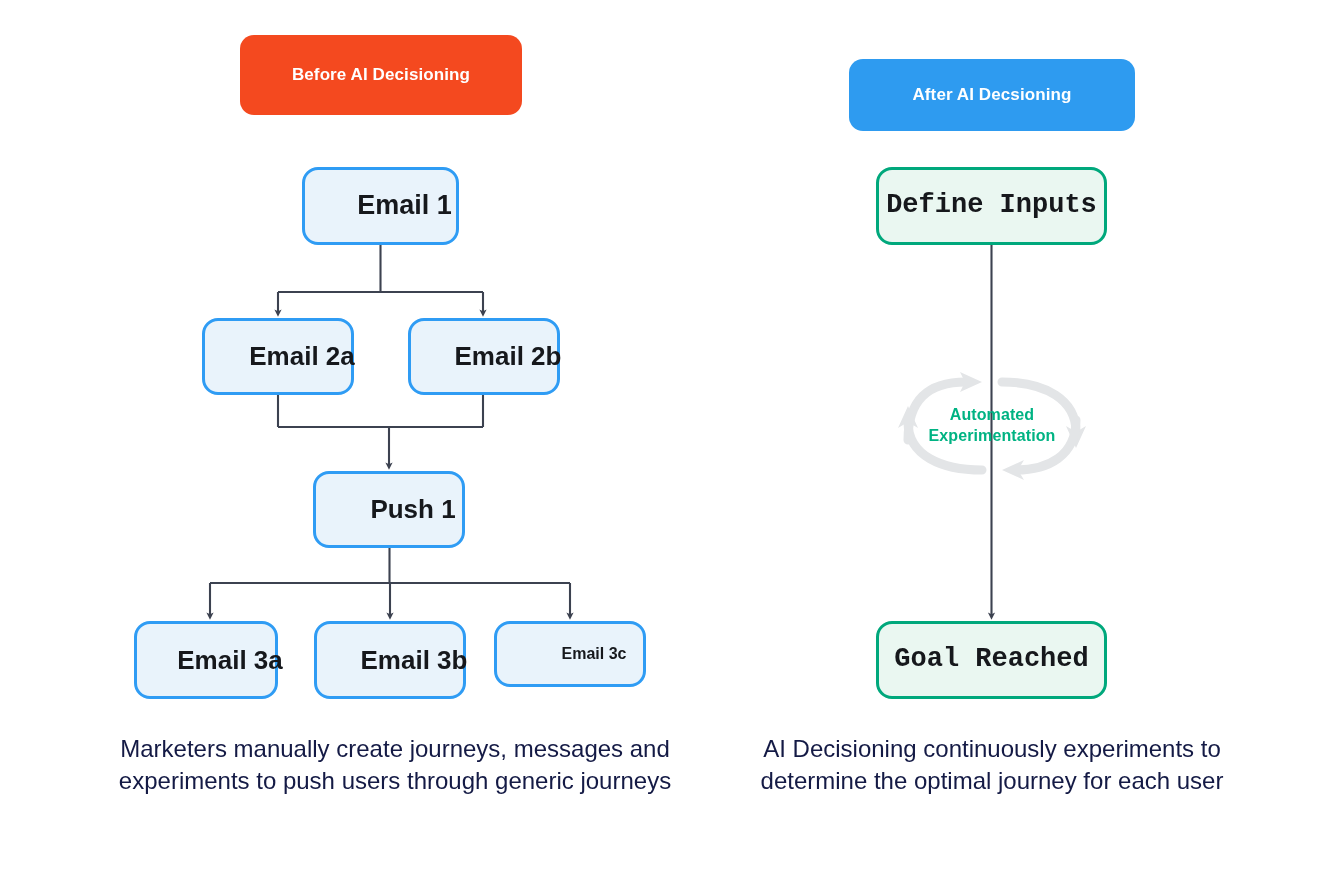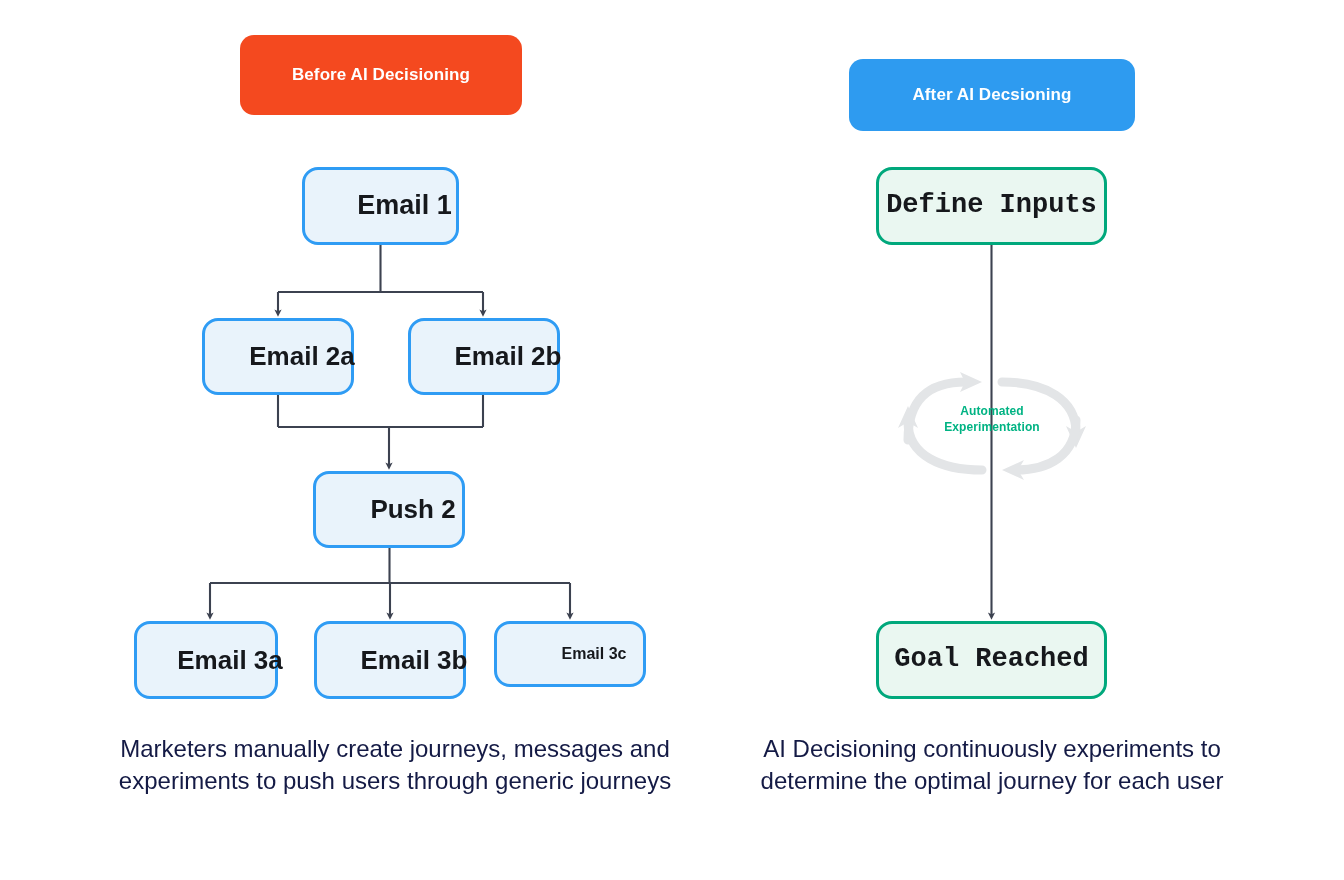--- a/index.html
+++ b/index.html
@@ -111,21 +111,21 @@
     left: 0; top: 0;
     width: 188px; height: 120px;
   }
   #loop-label {
     position: absolute;
     left: 0;
     top: 38px;
     width: 188px;
     text-align: center;
     color: #00b383;
-    font-size: 12px;
+    font-size: 16px;
     font-weight: 700;
     line-height: 1.32;
     letter-spacing: 0.1px;
   }
 
   
   .caption {
     position: absolute;
     color: #141a45;
     font-size: 24px;
@@ -180,21 +180,21 @@
   <div class="node blue" id="n-email1">
     <span>Email 1</span>
   </div>
   <div class="node blue" id="n-email2a">
     <span>Email 2a</span>
   </div>
   <div class="node blue" id="n-email2b">
     <span>Email 2b</span>
   </div>
   <div class="node blue" id="n-push1">
-    <span>Push 2</span>
+    <span>Push 1</span>
   </div>
   <div class="node blue" id="n-email3a">
     <span>Email 3a</span>
   </div>
   <div class="node blue" id="n-email3b">
     <span>Email 3b</span>
   </div>
   <div class="node blue" id="n-email3c">
     <span>Email 3c</span>
   </div>

